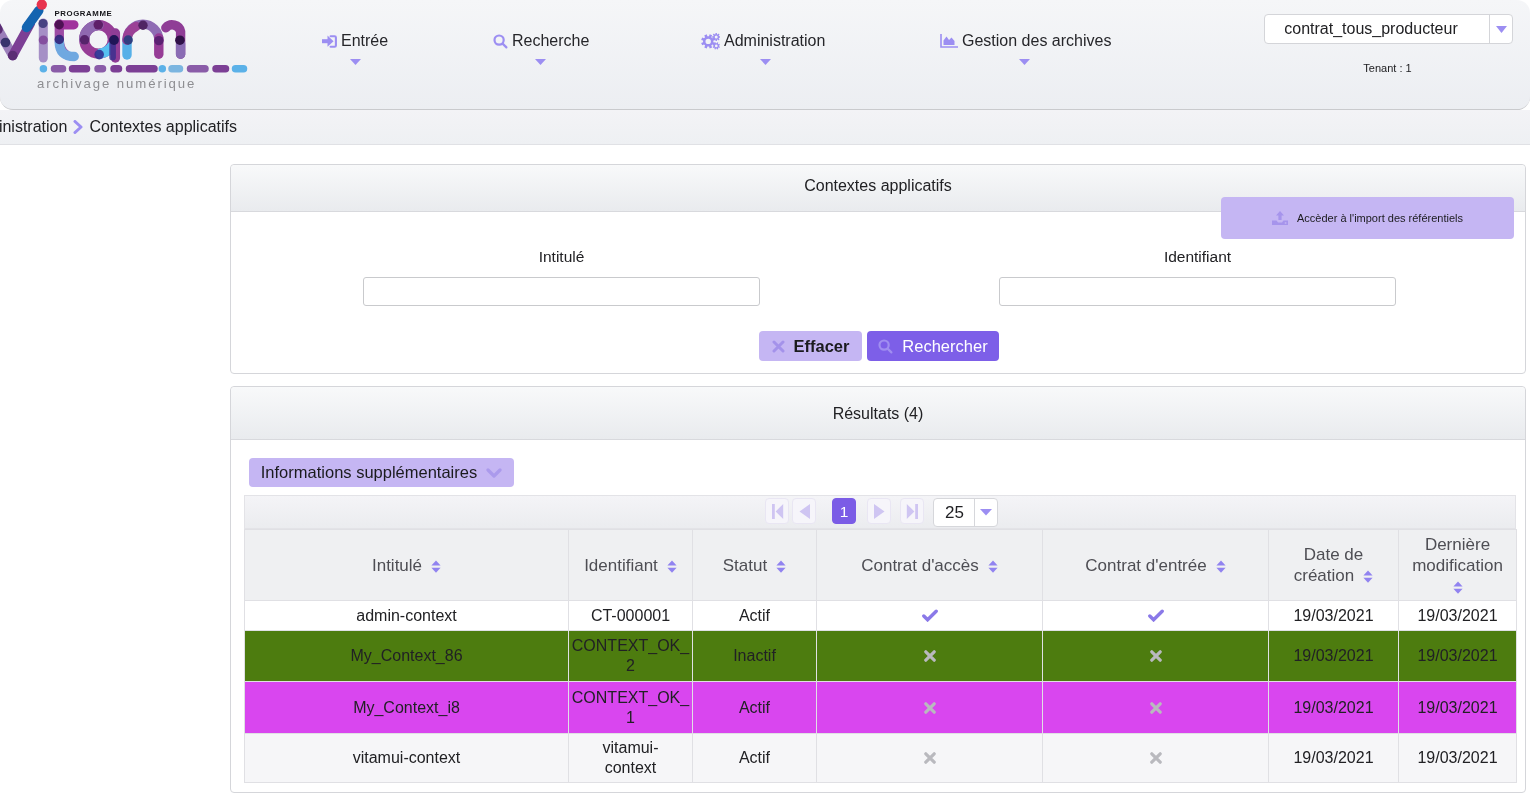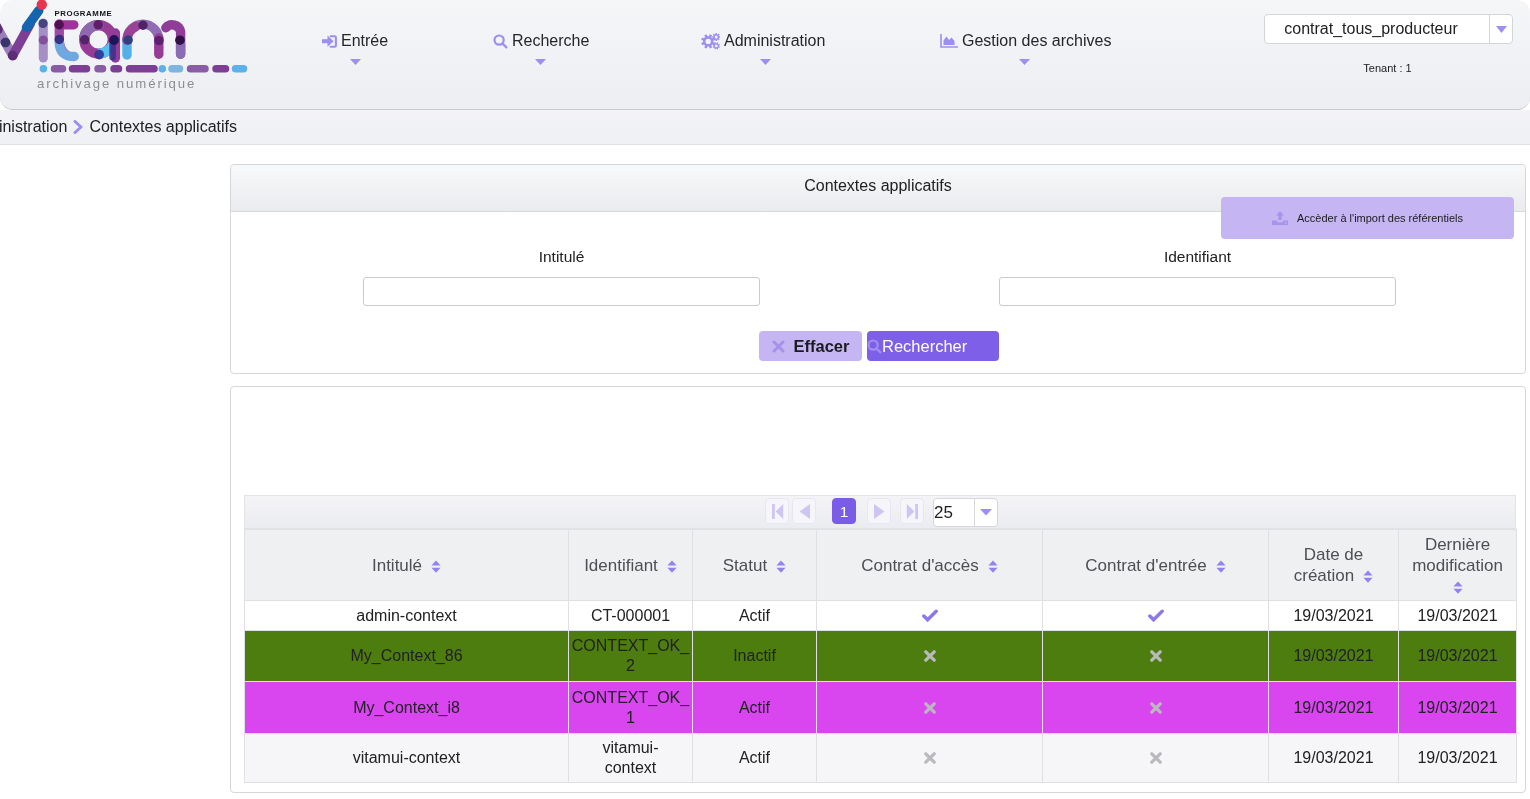--- a/index.html
+++ b/index.html
@@ -5,21 +5,21 @@
 html,body { width:1530px; height:799px; overflow:hidden; }
 body { position:relative; font-family:"Liberation Sans", sans-serif; background:#fff; color:#212124; }
 .abs { position:absolute; }
 #header { position:absolute; left:0; top:0; width:1530px; height:110px; background:linear-gradient(#f5f6f8,#eceef2); border-bottom:1px solid #c9cacd;border-radius:13px; }
 #crumb { position:absolute; left:0; top:110px; width:1530px; height:35px; background:linear-gradient(#f3f3f6,#eef0f3); border-bottom:1px solid #e0e1e5; }
 #crumbtext { position:absolute; left:-34px; top:0; line-height:34px; font-size:16px; font-weight:500; color:#212124; white-space:nowrap; }
 .nav { position:absolute; top:32px; display:flex; align-items:center; gap:4px; font-size:16px; font-weight:500; color:#26262a; white-space:nowrap; }
 .panel { position:absolute; left:230px; width:1296px; background:#fff; border:1px solid #d5d6da; border-radius:4px; }
 .phead { position:relative; background:linear-gradient(#f8f9fa,#e9ebee); border-bottom:1px solid #d8d9dd; border-radius:4px 4px 0 0; text-align:center; font-size:16px; font-weight:500; color:#212124; }
 .btn-light { position:absolute; display:flex; align-items:center; justify-content:center; gap:9px; background:#c5b6f3; border-radius:4px; font-size:16.5px; font-weight:500; color:#1b1b1e; }
-.btn-dark { position:absolute; display:flex; align-items:center; justify-content:flex-start; gap:0; background:#7d5fe8; border-radius:4px; font-size:16.5px; font-weight:500; color:#fff; }
+.btn-dark { position:absolute; display:flex; align-items:center; justify-content:center; gap:9px; background:#7d5fe8; border-radius:4px; font-size:16.5px; font-weight:500; color:#fff; }
 .inp { position:absolute; width:397px; height:29px; border:1px solid #c9cacd; border-radius:3px; background:#fff; }
 .lbl { position:absolute; width:397px; text-align:center; font-size:15.5px; color:#212124; }
 .pgbtn { position:absolute; top:2px; width:24px; height:26px; background:#f6f5fa; border:1px solid #e9e6f3; border-radius:4px; }
 table { border-collapse:collapse; table-layout:fixed; }
 th,td { border:1px solid #e0e0e4; overflow:hidden; }
 th { background:#eff0f2; color:#4e4e54; font-weight:400; font-size:17px; line-height:21px; }
 td { font-size:16px; color:#212124; text-align:center; line-height:20px; }
 .sorticon { display:inline-block; vertical-align:-2px; margin-left:9px; }
 </style></head>
 <body>
@@ -175,20 +175,27 @@
   <div class="btn-dark" style="left:636px;top:166px;width:132px;height:30px;">
       <svg width="15" height="15" viewBox="0 0 15 15" style="display:block">
         <circle cx="6.1" cy="6.1" r="4.6" fill="none" stroke="#a08ef0" stroke-width="2.2"></circle>
         <line x1="9.6" y1="9.6" x2="13.4" y2="13.4" stroke="#a08ef0" stroke-width="2.2" stroke-linecap="round"></line>
       </svg>
       <span>Rechercher</span>
     </div>
 </div>
 
 <div class="panel" style="top:386px;height:407px;">
+  <div class="phead" style="height:53px;line-height:53px;">Résultats (4)</div>
+  <div class="btn-light" style="left:18px;top:71px;width:265px;height:29px;">
+    <span>Informations supplémentaires</span>
+      <svg width="16" height="10" viewBox="0 0 16 10" style="display:block">
+        <path d="M2 2 L8 8 L14 2" fill="none" stroke="#ab9aec" stroke-width="3.2" stroke-linecap="round" stroke-linejoin="round"></path>
+      </svg>
+  </div>
   <div class="abs" style="left:13px;top:108px;width:1272px;height:34px;background:linear-gradient(#f4f4f7,#ebecef);border:1px solid #e3e3e7;">
     <div class="pgbtn" style="left:520px;">
         <svg width="13" height="17" viewBox="0 0 13 17" style="display:block;margin:3.5px auto">
           <rect x="1" y="1" width="2.8" height="15" fill="#cfc5f2"></rect>
           <path d="M12.2 1 V16 L4.6 8.5 Z" fill="#cfc5f2"></path>
         </svg>
       </div>
     <div class="pgbtn" style="left:547px;">
         <svg width="13" height="17" viewBox="0 0 13 17" style="display:block;margin:3.5px auto">
           <path d="M12 1 V16 L1.5 8.5 Z" fill="#cfc5f2"></path>
@@ -200,21 +207,21 @@
           <path d="M1 1 V16 L11.5 8.5 Z" fill="#cfc5f2"></path>
         </svg>
       </div>
     <div class="pgbtn" style="left:655px;">
         <svg width="13" height="17" viewBox="0 0 13 17" style="display:block;margin:3.5px auto">
           <path d="M0.8 1 V16 L8.4 8.5 Z" fill="#cfc5f2"></path>
           <rect x="9.2" y="1" width="2.8" height="15" fill="#cfc5f2"></rect>
         </svg>
       </div>
     <div class="abs" style="left:688px;top:2px;width:65px;height:29px;background:#fff;border:1px solid #d6d7db;border-radius:4px;">
-      <div class="abs" style="left:0;top:0;width:41px;height:27px;line-height:27px;text-align:left;font-size:17px;">25</div>
+      <div class="abs" style="left:0;top:0;width:41px;height:27px;line-height:27px;text-align:center;font-size:17px;">25</div>
       <div class="abs" style="right:0;top:0;width:23px;height:27px;border-left:1px solid #d6d7db;">
           <div style="margin:10px auto 0;width:12px;">
             <svg width="12" height="6.5" viewBox="0 0 12 6.5" style="display:block">
               <path d="M0 0 H12 L6.0 6.5 Z" fill="#9c8ef2"></path>
             </svg>
           </div>
         </div>
     </div>
   </div>
   <table class="abs" style="left:13px;top:142px;width:1272px;">

